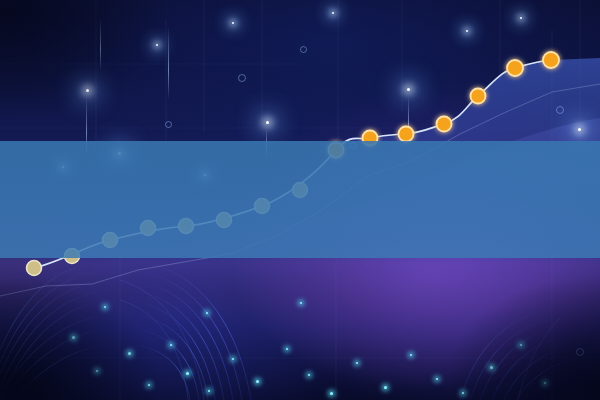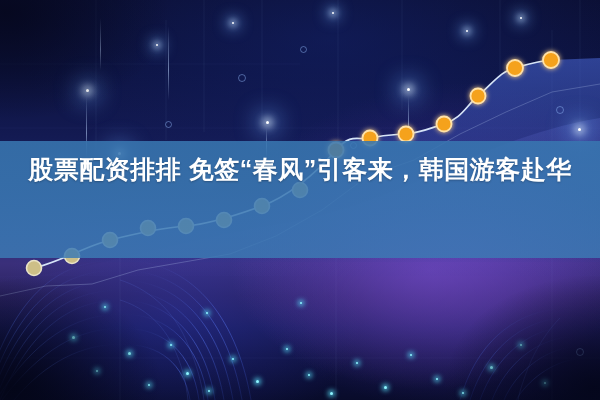--- a/index.html
+++ b/index.html
@@ -310,16 +310,15 @@
       <circle cx="444" cy="124" r="7.5" fill="#f5a21e" stroke="#ffe2a8" stroke-width="1.8"></circle>
       <circle cx="478" cy="96" r="7.5" fill="#f5a21e" stroke="#ffe2a8" stroke-width="1.8"></circle>
       <circle cx="515" cy="68" r="8" fill="#f5a21e" stroke="#ffe2a8" stroke-width="1.8"></circle>
       <circle cx="551" cy="60" r="8" fill="#f5a21e" stroke="#ffe2a8" stroke-width="1.8"></circle>
     </g>
   </svg>
 
   <div class="title-band"></div>
 
   <div class="title-text">
-    <span class="title-line-1">股票配资排排 免签“春风”引客来，韩国游客赴华</span>
   </div>
 
 </div>
 
 </body></html>

